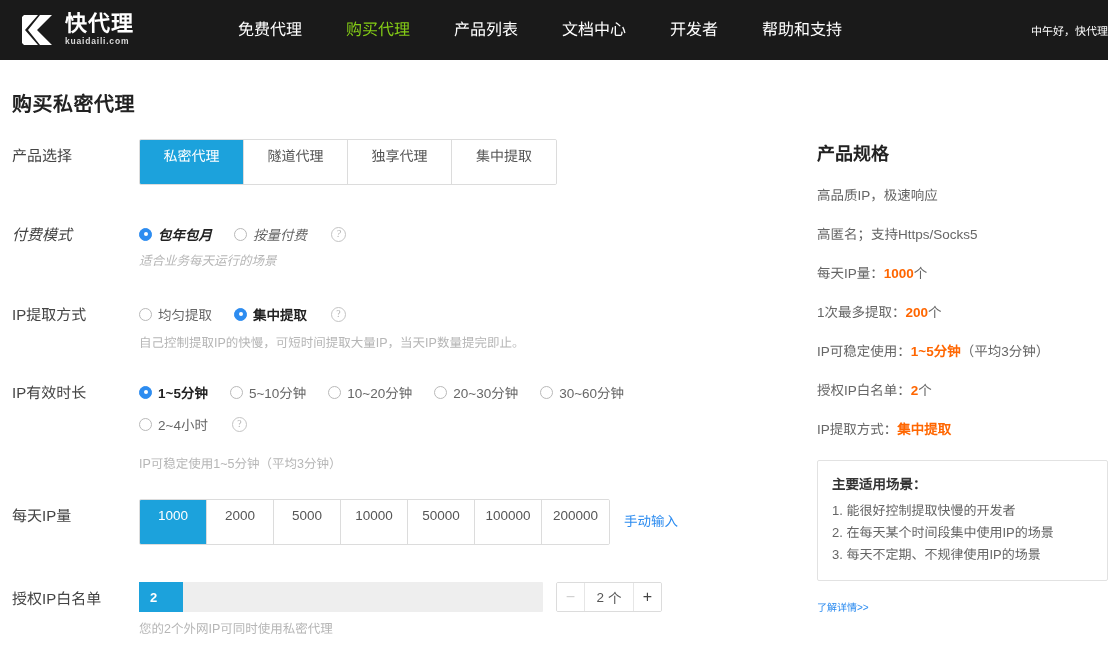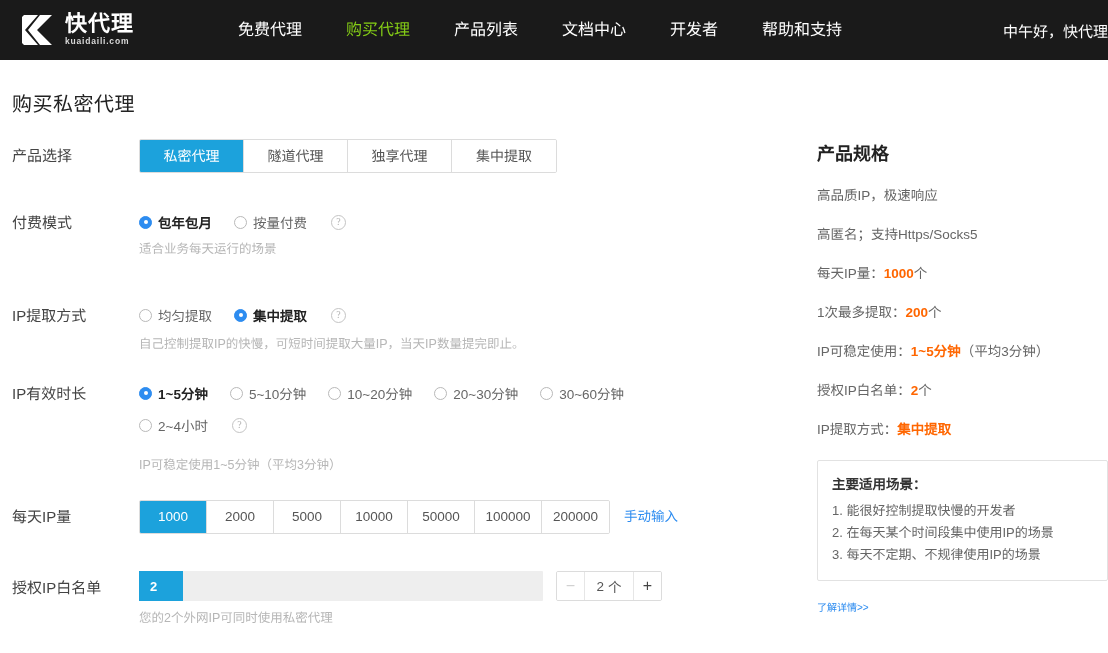--- a/index.html
+++ b/index.html
@@ -54,33 +54,33 @@
     cursor:pointer;
     white-space:nowrap;
   }
   .nav-item.active { color:#84cc16; }
   .nav-right {
     position:absolute; right:0; top:0; height:60px;
     display:flex; align-items:center;
     padding-right:0px;
   }
   .nav-user {
-    color:#ffffff; font-size:15px; white-space:nowrap;
+    color:#ffffff; font-size:11px; white-space:nowrap;
     padding-right:0px;
   }
 
   
   .page {
     position: relative;
     width: 1108px;
     padding: 0;
   }
   .page-title {
     font-size: 20px;
-    font-weight: normal;
+    font-weight: bold;
     color: #222;
     margin: 28px 0 0 12px;
     letter-spacing: 0.5px;
   }
 
   .content {
     display: flex;
     width: 1108px;
   }
   .form-col {
@@ -114,21 +114,21 @@
   
   .tabgroup {
     display: inline-flex;
     border: 1px solid #dcdcdc;
     border-radius: 2px;
     overflow: hidden;
     background: #fff;
   }
   .tabgroup .tab {
     padding: 0 16px;
-    height: 32px;
+    height: 44px;
     line-height: 32px;
     font-size: 14px;
     color: #555;
     border-right: 1px solid #dcdcdc;
     cursor: pointer;
     text-align: center;
     background: #fff;
     white-space: nowrap;
   }
   .tabgroup .tab:last-child { border-right: none; }
@@ -355,21 +355,21 @@
         <div class="row-body">
           <div class="tabgroup product">
             <div class="tab sel">私密代理</div>
             <div class="tab">隧道代理</div>
             <div class="tab">独享代理</div>
             <div class="tab">集中提取</div>
           </div>
         </div>
       </div>
 
-      <div class="row" style="margin-bottom:41px;">
+      <div class="row" style="margin-bottom:28px;font-style:italic;">
         <div class="row-label">付费模式</div>
         <div class="row-body">
           <div class="radio-line">
             <label class="radio on">
               <span class="dot"></span>
               <span class="rlabel">包年包月</span>
             </label>
             <label class="radio">
               <span class="dot"></span>
               <span class="rlabel">按量付费</span>

